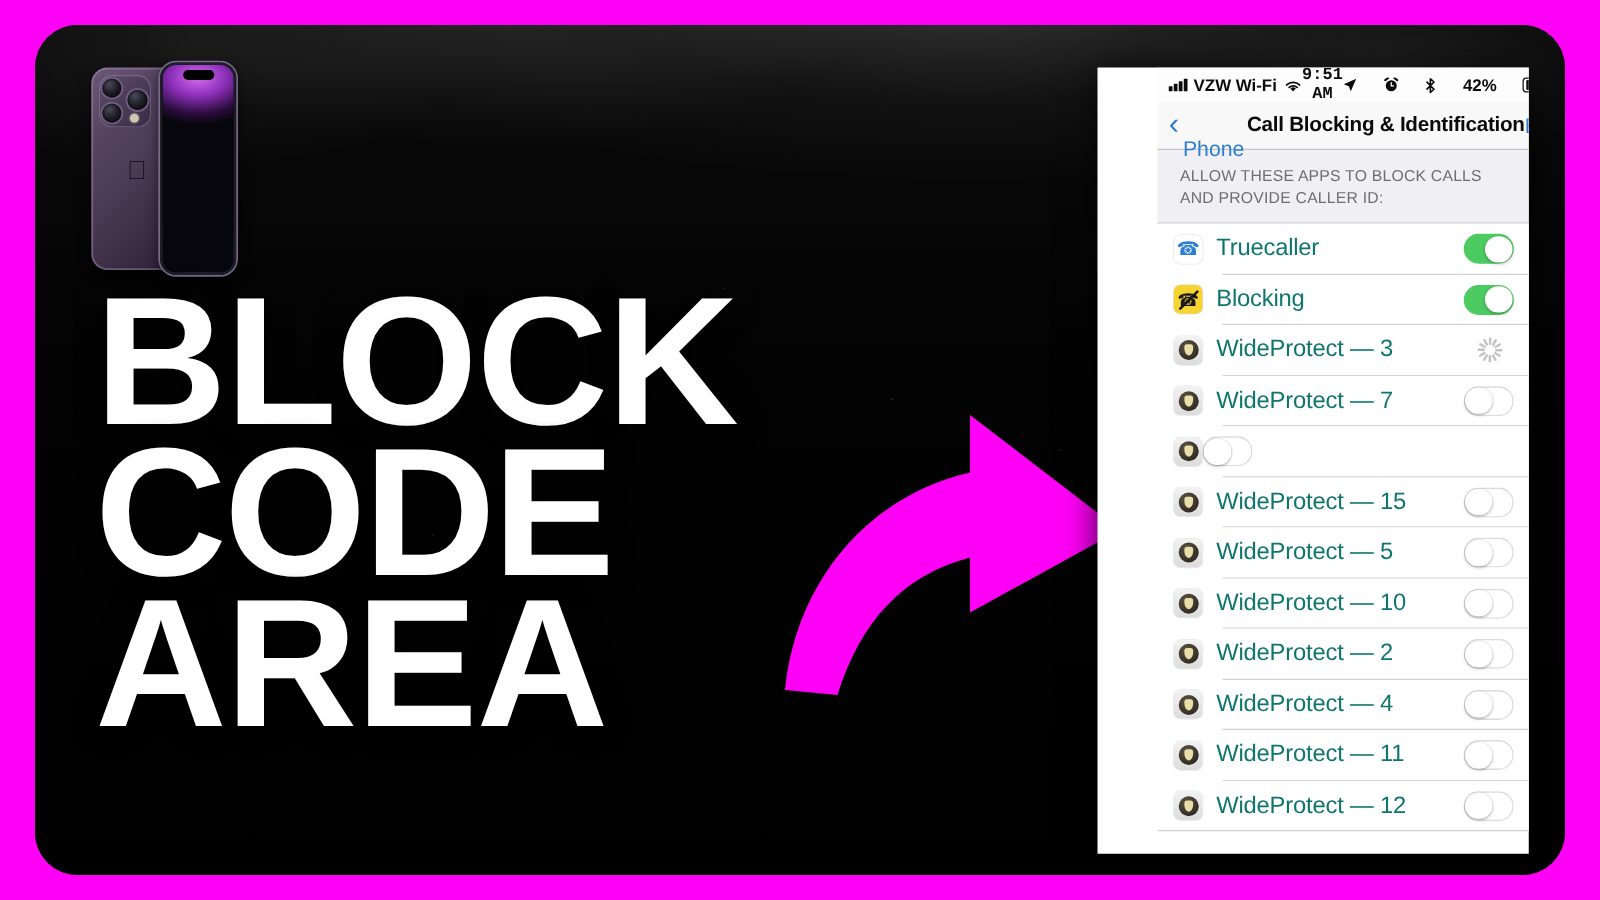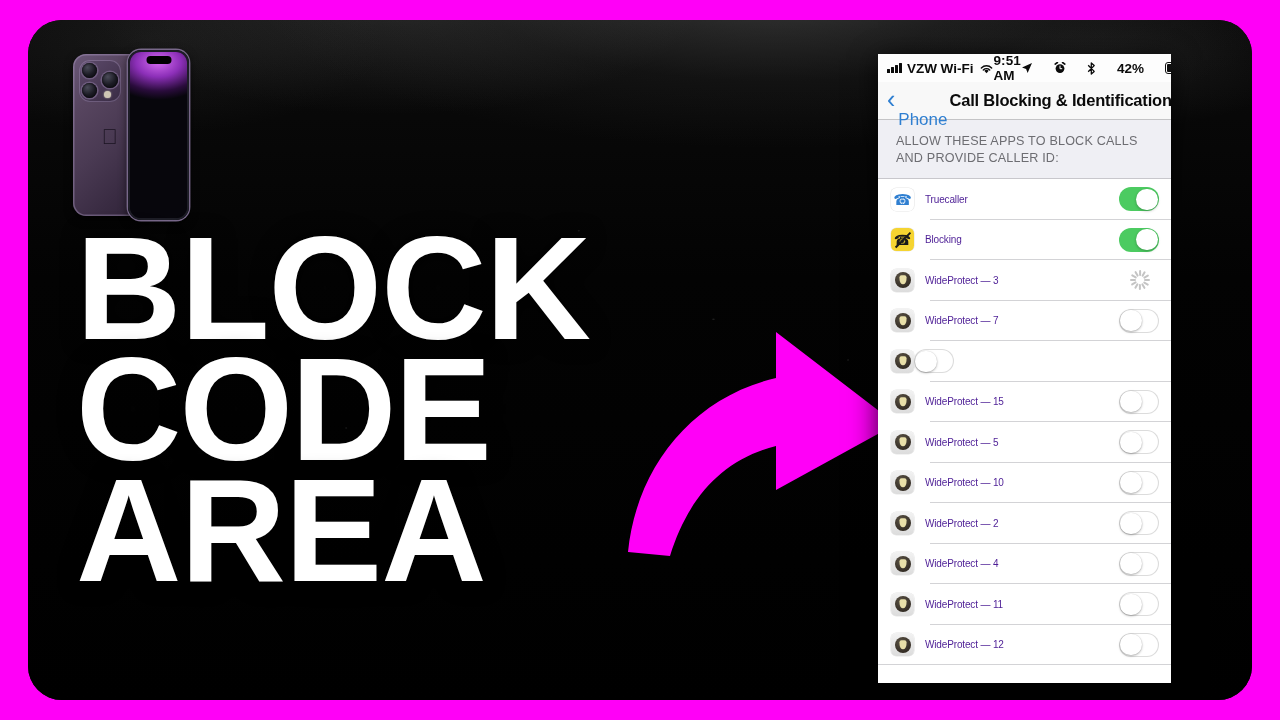--- a/index.html
+++ b/index.html
@@ -103,34 +103,35 @@
   }
   #headline .line { display:block; white-space:nowrap; }
   #headline .line.l2 { letter-spacing:-2px; }
 
   
   #arrow { position:absolute; left:590px; top:300px; width:290px; height:240px; }
 
   
   #ios-screenshot {
     position:absolute; left:850px; top:34px;
-    width:293px; height:629px;
+    width:345px; height:629px;
     background:#fff;
     box-shadow:0 6px 26px rgba(0,0,0,.8);
     overflow:hidden;
     font-family:"Liberation Sans", sans-serif;
+    padding-left:48px;
   }
   
   #status-bar {
     height:28px; background:#fdfdfd;
     display:flex; align-items:center; padding:0 9px;
     font-size:13.5px; font-weight:600; color:#0b0b0b;
   }
   #status-left  { display:flex; align-items:center; gap:5px; flex:0 0 auto; }
-  #status-center{ flex:1; letter-spacing:.1px; }
+  #status-center{ flex:1; text-align:center; letter-spacing:.1px;font-family:Liberation Mono, monospace; }
   #status-right { display:flex; align-items:center; gap:21px; flex:0 0 auto; }
   .signal-bars { display:flex; align-items:flex-end; gap:1.5px; height:10px; }
   .signal-bars i { width:2.6px; background:#0b0b0b; border-radius:.5px; display:block; }
   .signal-bars i:nth-child(1){height:4px;} .signal-bars i:nth-child(2){height:6px;}
   .signal-bars i:nth-child(3){height:8px;} .signal-bars i:nth-child(4){height:10px;}
   .battery-shell {
     width:24px; height:11.5px; border:1.4px solid #111; border-radius:3px;
     position:relative; display:flex; align-items:center; padding:1.2px;
   }
   .battery-shell::after {
@@ -198,21 +199,21 @@
     position:absolute; left:50%; top:50%; transform:translate(-50%,-50%);
     width:16px; height:16px; border-radius:50%;
     background:radial-gradient(circle at 38% 30%, #5a5244 0%, #3a332a 60%, #272018 100%);
   }
   .app-icon.wideprotect .shield {
     position:absolute; left:50%; top:50%; transform:translate(-50%,-52%);
     width:7px; height:9px; background:#e8dfa8;
     border-radius:2px 2px 48% 48% / 2px 2px 62% 62%;
   }
   .app-label {
-    flex:1; padding-left:11px; font-size:10px; color:#4c1d95;
+    flex:1; padding-left:11px; font-size:19px; color:#0f766e;
     letter-spacing:-.15px; white-space:nowrap;
   }
   .row-control { flex:0 0 auto; margin-right:12px; display:flex; align-items:center; }
 
   
   .toggle {
     width:40px; height:24px; border-radius:13px; position:relative;
     background:#fff; box-shadow:inset 0 0 0 1.1px #dcdcdc;
   }
   .toggle.on { background:#4ccb61; box-shadow:none; }

